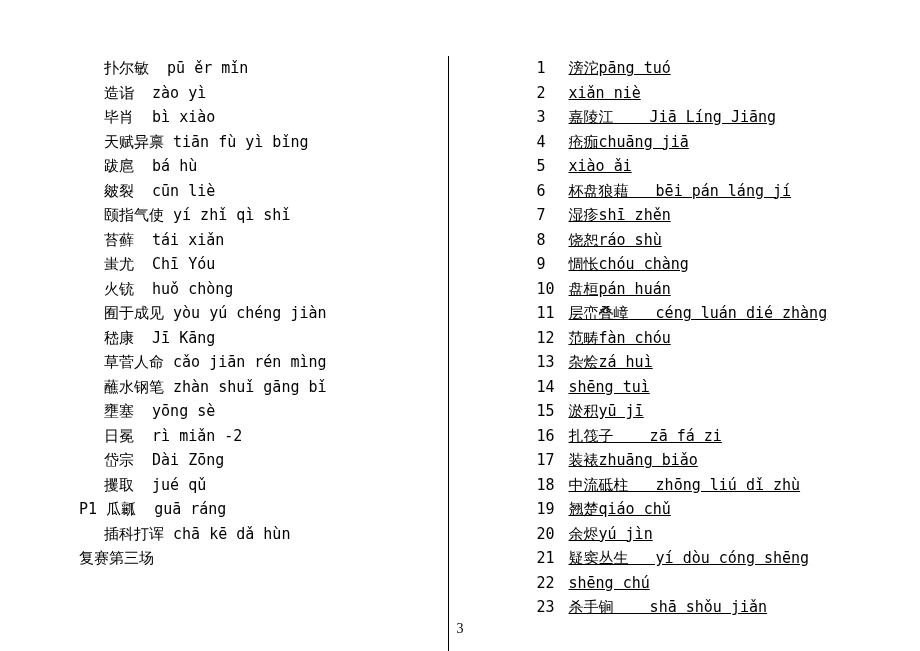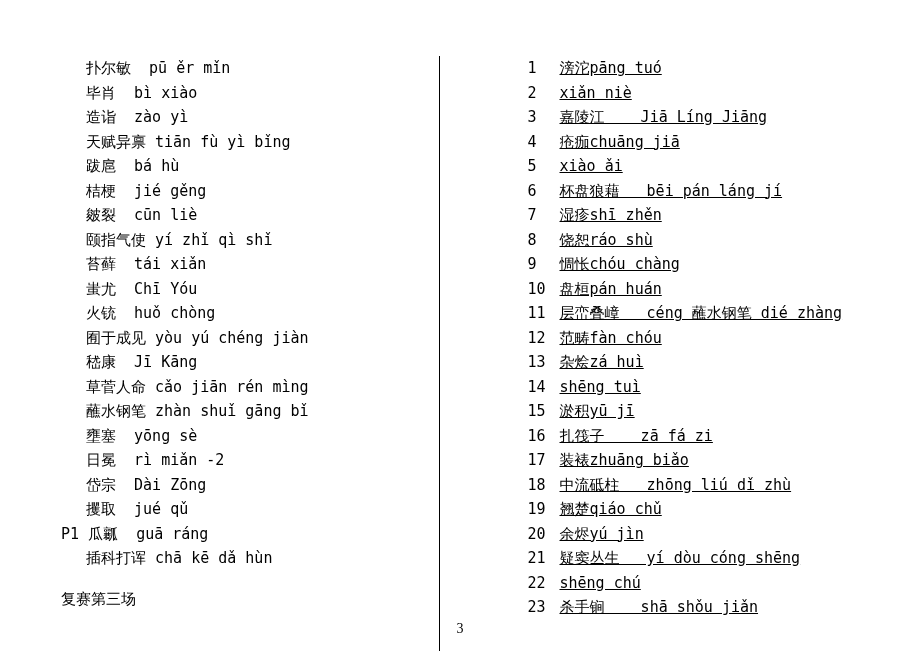--- a/index.html
+++ b/index.html
@@ -8,21 +8,21 @@
     font-family: "SimSun", "宋体", serif;
     font-size: 15px;
     color: #000;
     width: 920px;
     height: 651px;
     position: relative;
     overflow: hidden;
   }
   .page {
     display: flex;
-    padding: 56px 50px 0 56px;
+    padding: 56px 50px 0 74px;
     height: 100%;
     gap: 48px;
   }
   .col {
     flex: 1;
     line-height: 24.5px;
   }
   .col-left {
     padding-left: 30px;
     border-right: 1px solid #000;
@@ -30,21 +30,21 @@
   }
   .col-right {
     padding-left: 40px;
     text-decoration: underline;
   }
   .entry {
     white-space: pre;
     font-family: "SimSun", "宋体", monospace;
   }
   .p1 { margin-left: -25px; }
-  .footer-title { margin-left: -25px; margin-top: 16px; }
+  .footer-title { margin-left: -25px; }
   .num {
     display: inline-block;
     width: 32px;
     text-align: left;
   }
   .page-number {
     position: absolute;
     bottom: 14px;
     left: 0;
     width: 100%;
@@ -52,25 +52,24 @@
     font-size: 14px;
   }
 </style>
 </head>
 <body>
 
 <div class="page">
 
   <div class="col col-left">
     <div class="entry">扑尔敏  pū ěr mǐn</div>
+    <div class="entry">造诣  zào yì</div>
     <div class="entry">毕肖  bì xiào</div>
-    <div class="entry">造诣  zào yì</div>
     <div class="entry">天赋异禀 tiān fù yì bǐng</div>
     <div class="entry">跋扈  bá hù</div>
-    <div class="entry">桔梗  jié gěng</div>
     <div class="entry">皴裂  cūn liè</div>
     <div class="entry">颐指气使 yí zhǐ qì shǐ</div>
     <div class="entry">苔藓  tái xiǎn</div>
     <div class="entry">蚩尤  Chī Yóu</div>
     <div class="entry">火铳  huǒ chòng</div>
     <div class="entry">囿于成见 yòu yú chéng jiàn</div>
     <div class="entry">嵇康  Jī Kāng</div>
     <div class="entry">草菅人命 cǎo jiān rén mìng</div>
     <div class="entry">蘸水钢笔 zhàn shuǐ gāng bǐ</div>
     <div class="entry">壅塞  yōng sè</div>
@@ -86,21 +85,21 @@
     <div class="entry"><span class="num">1</span><span>滂沱pāng tuó</span></div>
     <div class="entry"><span class="num">2</span><span>xiǎn niè</span></div>
     <div class="entry"><span class="num">3</span><span>嘉陵江    Jiā Líng Jiāng</span></div>
     <div class="entry"><span class="num">4</span><span>疮痂chuāng jiā</span></div>
     <div class="entry"><span class="num">5</span><span>xiào ǎi</span></div>
     <div class="entry"><span class="num">6</span><span>杯盘狼藉   bēi pán láng jí</span></div>
     <div class="entry"><span class="num">7</span><span>湿疹shī zhěn</span></div>
     <div class="entry"><span class="num">8</span><span>饶恕ráo shù</span></div>
     <div class="entry"><span class="num">9</span><span>惆怅chóu chàng</span></div>
     <div class="entry"><span class="num">10</span><span>盘桓pán huán</span></div>
-    <div class="entry"><span class="num">11</span><span>层峦叠嶂   céng 蘸水钢笔 dié zhàng</span></div>
+    <div class="entry"><span class="num">11</span><span>层峦叠嶂   céng luán dié zhàng</span></div>
     <div class="entry"><span class="num">12</span><span>范畴fàn chóu</span></div>
     <div class="entry"><span class="num">13</span><span>杂烩zá huì</span></div>
     <div class="entry"><span class="num">14</span><span>shēng tuì</span></div>
     <div class="entry"><span class="num">15</span><span>淤积yū jī</span></div>
     <div class="entry"><span class="num">16</span><span>扎筏子    zā fá zi</span></div>
     <div class="entry"><span class="num">17</span><span>装裱zhuāng biǎo</span></div>
     <div class="entry"><span class="num">18</span><span>中流砥柱   zhōng liú dǐ zhù</span></div>
     <div class="entry"><span class="num">19</span><span>翘楚qiáo chǔ</span></div>
     <div class="entry"><span class="num">20</span><span>余烬yú jìn</span></div>
     <div class="entry"><span class="num">21</span><span>疑窦丛生   yí dòu cóng shēng</span></div>

